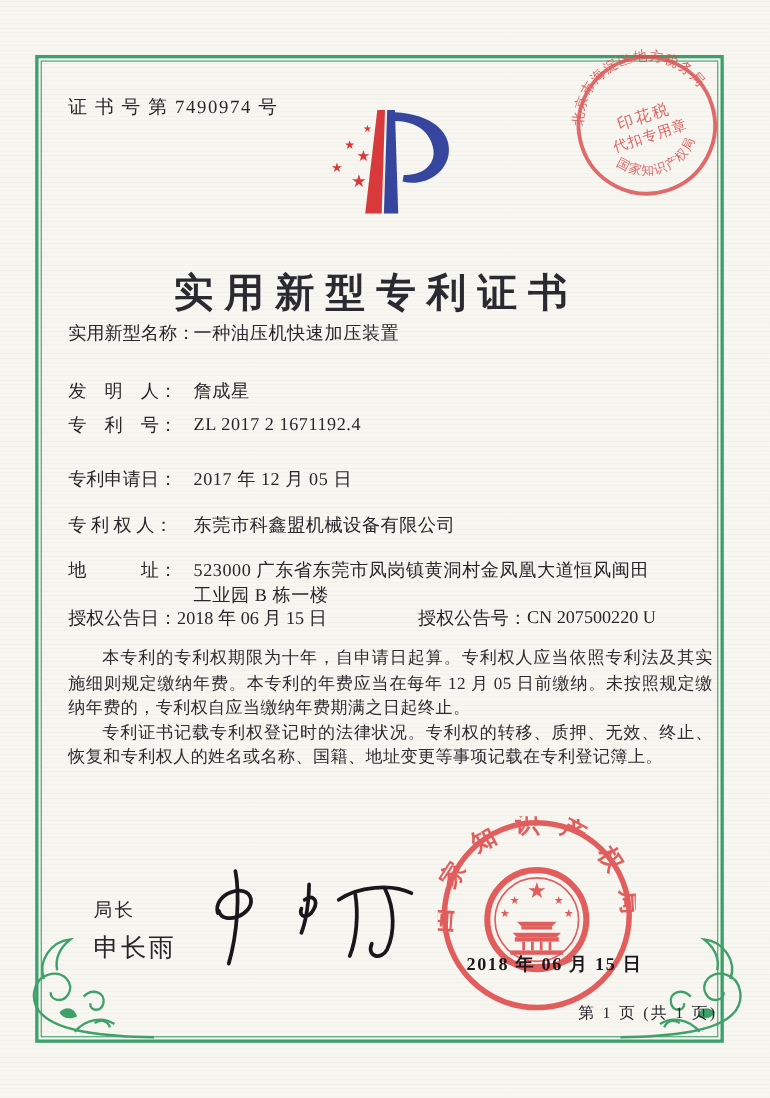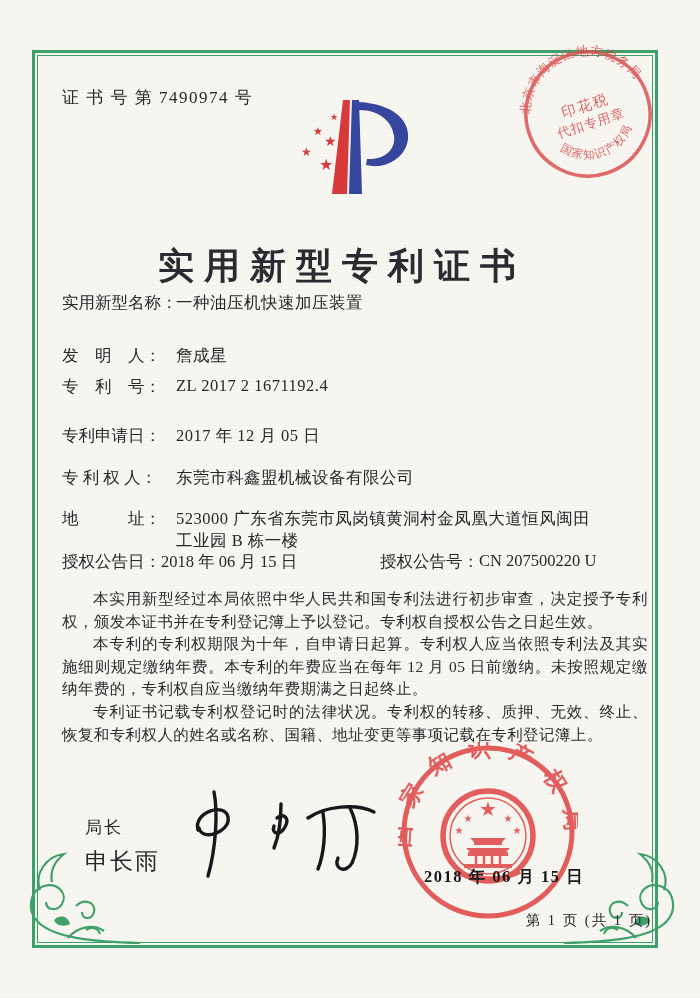--- a/index.html
+++ b/index.html
@@ -122,21 +122,20 @@
     <span>授权公告日：</span>
     <span>2018 年 06 月 15 日</span>
   </span>
   <span class="pair right">
     <span>授权公告号：</span>
     <span>CN 207500220 U</span>
   </span>
 </div>
 
 <div class="paras">
-  <p>本实用新型经过本局依照中华人民共和国专利法进行初步审查，决定授予专利权，颁发本证书并在专利登记簿上予以登记。专利权自授权公告之日起生效。</p>
   <p>本专利的专利权期限为十年，自申请日起算。专利权人应当依照专利法及其实施细则规定缴纳年费。本专利的年费应当在每年 12 月 05 日前缴纳。未按照规定缴纳年费的，专利权自应当缴纳年费期满之日起终止。</p>
   <p>专利证书记载专利权登记时的法律状况。专利权的转移、质押、无效、终止、恢复和专利权人的姓名或名称、国籍、地址变更等事项记载在专利登记簿上。</p>
 </div>
 
 <div class="abs sig-title">局长</div>
 <div class="abs sig-name">申长雨</div>
 <div class="abs sig-hand">
   <svg width="205" height="96" viewBox="0 0 205 96" fill="none" stroke="#17171c" stroke-width="3.4" stroke-linecap="round">
     <path d="M20,44 C15,26 47,16 50,31 C53,46 24,56 21,42"></path>
     <path d="M36,6 C40,26 38,62 30,90"></path>

